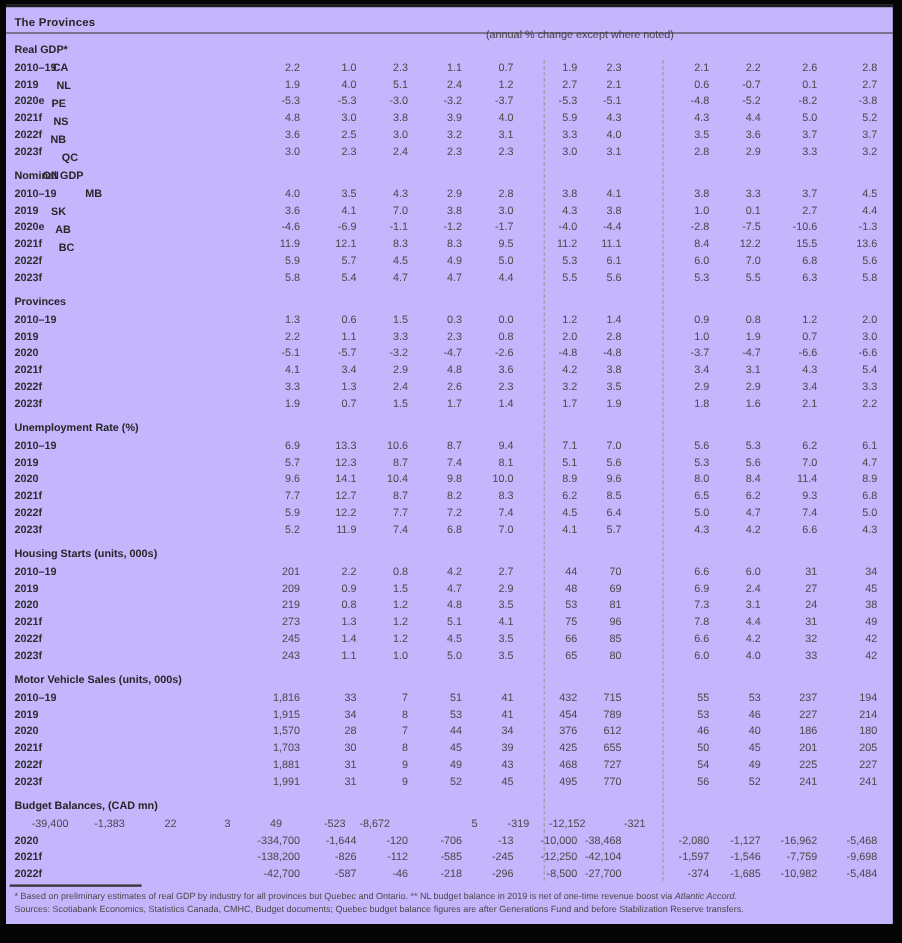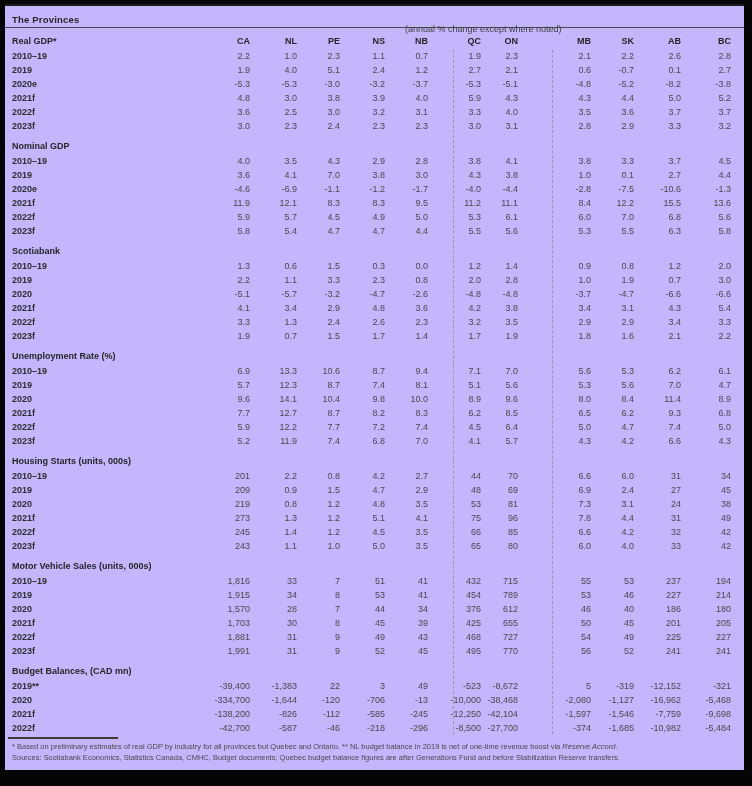--- a/index.html
+++ b/index.html
@@ -13,21 +13,21 @@
     padding:2px 6px 0 7px;
   }
   .toprow{position:relative;height:19px;line-height:19px;white-space:nowrap;}
   .toprow .ttl{font-weight:bold;font-size:9.5px;color:#262626;letter-spacing:.2px;}
   .toprow .note{position:absolute;left:393px;top:0;font-size:9px;color:#3f3f3f;font-weight:normal;margin-top:12px;}
   .divider{height:1px;background:#4a4a4a;margin:0 -6px 0 -7px;}
   #table-body{position:relative;}
   .row{display:flex;height:14px;line-height:14px;font-size:9px;color:#4a4a4a;white-space:nowrap;}
   .row .lbl{width:193px;text-align:left;font-weight:bold;color:#2e2e2e;}
   .row .num{text-align:right;font-weight:normal;}
-  .trow{margin-top:6px;height:15px;line-height:15px;}
+  .trow{margin-top:6px;height:15px;line-height:15px;flex-direction:column;}
   .trow .lbl{font-size:9px;font-weight:bold;color:#262626;width:193px;}
   .trow .num{font-weight:bold;color:#262626;}
   .c0{width:45px}.c1{width:47px}.c2{width:43px}.c3{width:45px}.c4{width:43px}
   .c5{width:53px}.c6{width:37px}.c7{width:73px}.c8{width:43px}.c9{width:47px}.c10{width:50px}
   .dash{position:absolute;top:44px;height:684px;width:0;border-left:1px dashed #9a9a9a;}
   .dash-1{left:448px;}
   .dash-2{left:547px;}
   .shortrule{width:110px;height:2px;background:#3a3a3a;margin:2px 0 3px -4px;}
   .footnotes{font-size:7.5px;color:#4a4a4a;line-height:10.5px;white-space:nowrap;}
   .footnotes .it{font-style:italic;}
@@ -222,21 +222,21 @@
         <span class="num c3">4.7</span>
         <span class="num c4">4.4</span>
         <span class="num c5">5.5</span>
         <span class="num c6">5.6</span>
         <span class="num c7">5.3</span>
         <span class="num c8">5.5</span>
         <span class="num c9">6.3</span>
         <span class="num c10">5.8</span>
       </div>
       <div class="row trow">
-        <span class="lbl">Scotiabank</span>
+        <span class="lbl">Provinces</span>
       </div>
       <div class="row">
         <span class="lbl">2010–19</span>
         <span class="num c0">1.3</span>
         <span class="num c1">0.6</span>
         <span class="num c2">1.5</span>
         <span class="num c3">0.3</span>
         <span class="num c4">0.0</span>
         <span class="num c5">1.2</span>
         <span class="num c6">1.4</span>
@@ -573,21 +573,20 @@
         <span class="num c6">770</span>
         <span class="num c7">56</span>
         <span class="num c8">52</span>
         <span class="num c9">241</span>
         <span class="num c10">241</span>
       </div>
       <div class="row trow">
         <span class="lbl">Budget Balances, (CAD mn)</span>
       </div>
       <div class="row">
-        <span class="lbl">2019**</span>
         <span class="num c0">-39,400</span>
         <span class="num c1">-1,383</span>
         <span class="num c2">22</span>
         <span class="num c3">3</span>
         <span class="num c4">49</span>
         <span class="num c5">-523</span>
         <span class="num c6">-8,672</span>
         <span class="num c7">5</span>
         <span class="num c8">-319</span>
         <span class="num c9">-12,152</span>
@@ -632,19 +631,19 @@
         <span class="num c6">-27,700</span>
         <span class="num c7">-374</span>
         <span class="num c8">-1,685</span>
         <span class="num c9">-10,982</span>
         <span class="num c10">-5,484</span>
       </div>
     </div>
 
   <div class="shortrule"></div>
   <div class="footnotes">
-    <div class="fn"><span>* Based on preliminary estimates of real GDP by industry for all provinces but Quebec and Ontario. ** NL budget balance in 2019 is net of one-time revenue boost via </span><span class="it">Reserve Accord</span><span>.</span></div>
+    <div class="fn"><span>* Based on preliminary estimates of real GDP by industry for all provinces but Quebec and Ontario. ** NL budget balance in 2019 is net of one-time revenue boost via </span><span class="it">Atlantic Accord</span><span>.</span></div>
     <div class="fn">Sources: Scotiabank Economics, Statistics Canada, CMHC, Budget documents; Quebec budget balance figures are after Generations Fund and before Stabilization Reserve transfers.</div>
   </div>
 
   <div class="dash dash-1"></div>
   <div class="dash dash-2"></div>
 </div>
 
 </body></html>

